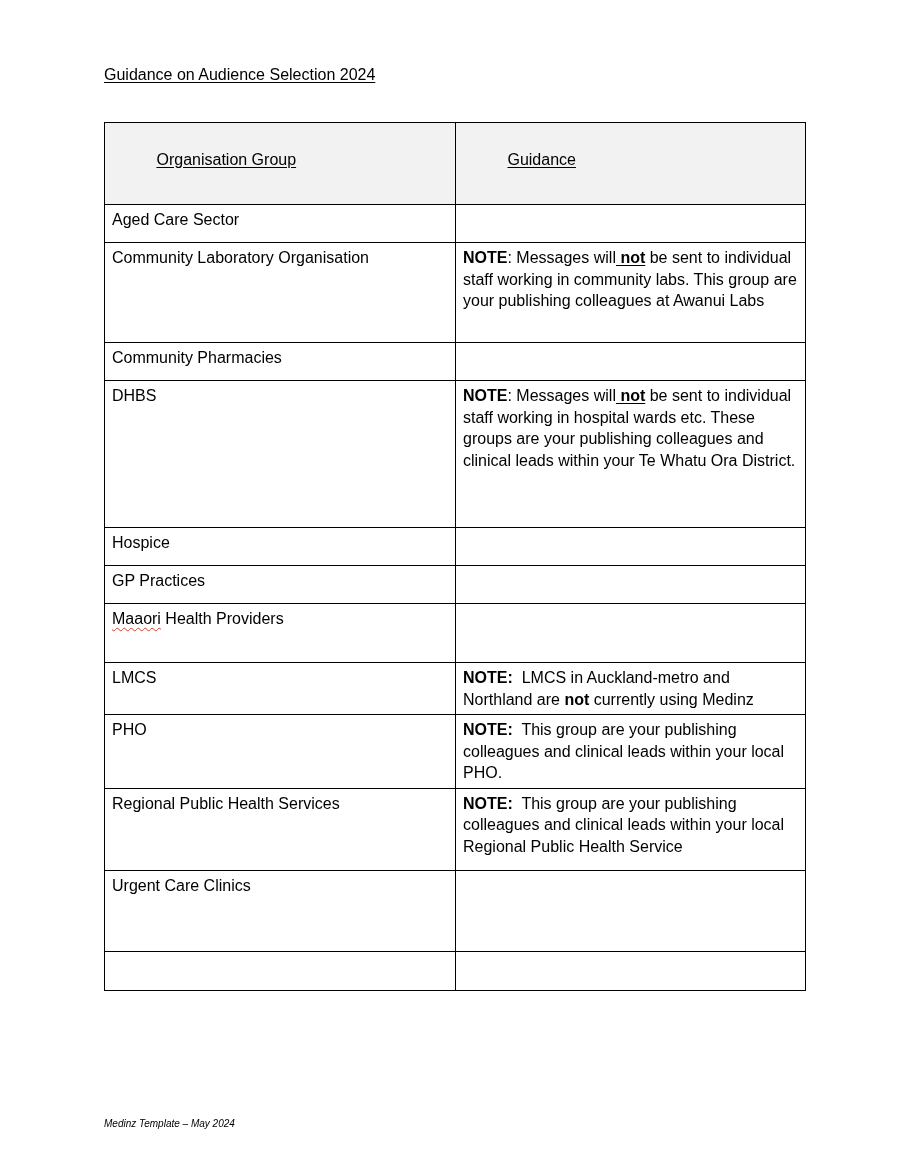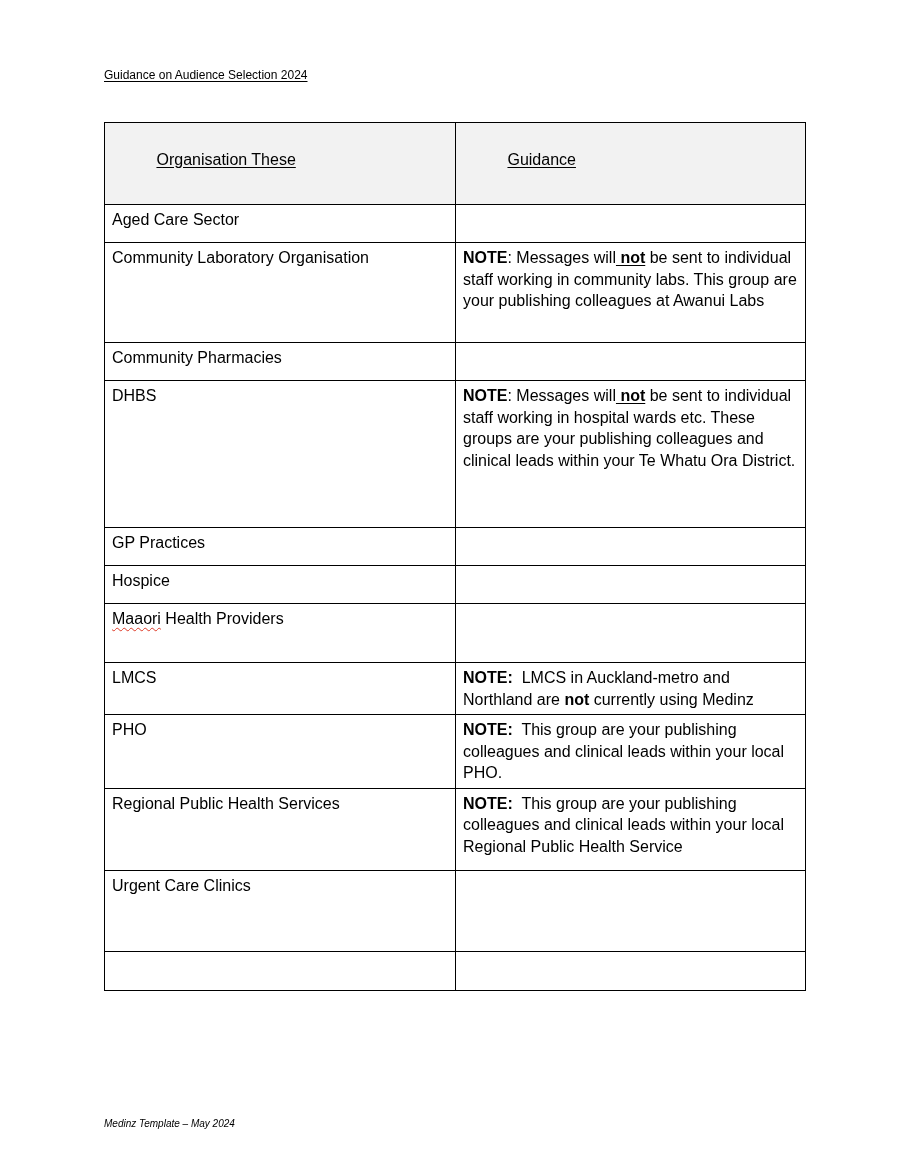--- a/index.html
+++ b/index.html
@@ -11,21 +11,21 @@
   }
   .page {
     position: relative;
     width: 904px; height: 1170px;
     background: #ffffff;
     overflow: hidden;
   }
   .doc-title {
     position: absolute;
     left: 104px; top: 64px;
-    font-size: 12px; line-height: 22px;
+    font-size: 16px; line-height: 22px;
     text-decoration: underline;
     text-underline-offset: 2px;
   }
   table.guidance-table {
     position: absolute;
     left: 104px; top: 122px;
     width: 702px;
     border-collapse: collapse;
     table-layout: fixed;
   }
@@ -85,21 +85,21 @@
 <body>
 
 <div class="page">
 
   <div class="doc-title">Guidance on Audience Selection 2024</div>
 
   <table class="guidance-table">
     <thead>
       <tr>
         <th>
-          <span class="hdr">Organisation These</span>
+          <span class="hdr">Organisation Group</span>
         </th>
         <th>
           <span class="hdr">Guidance</span>
         </th>
       </tr>
     </thead>
     <tbody>
         <tr>
           <td>Aged Care Sector</td>
           <td></td>
@@ -110,25 +110,25 @@
         </tr>
         <tr>
           <td>Community Pharmacies</td>
           <td></td>
         </tr>
         <tr>
           <td>DHBS</td>
           <td><span class="b">NOTE</span><span>: Messages will</span><span class="b u"> not</span><span> be sent to individual staff working in hospital wards etc. These groups are your publishing colleagues and clinical leads within your Te Whatu Ora District.</span></td>
         </tr>
         <tr>
-          <td>GP Practices</td>
+          <td>Hospice</td>
           <td></td>
         </tr>
         <tr>
-          <td>Hospice</td>
+          <td>GP Practices</td>
           <td></td>
         </tr>
         <tr>
           <td><span class="spellcheck">Maaori</span> Health Providers</td>
           <td></td>
         </tr>
         <tr>
           <td>LMCS</td>
           <td><span class="b">NOTE:</span><span>  LMCS in Auckland-metro and Northland are </span><span class="b">not</span><span> currently using Medinz</span></td>
         </tr>

